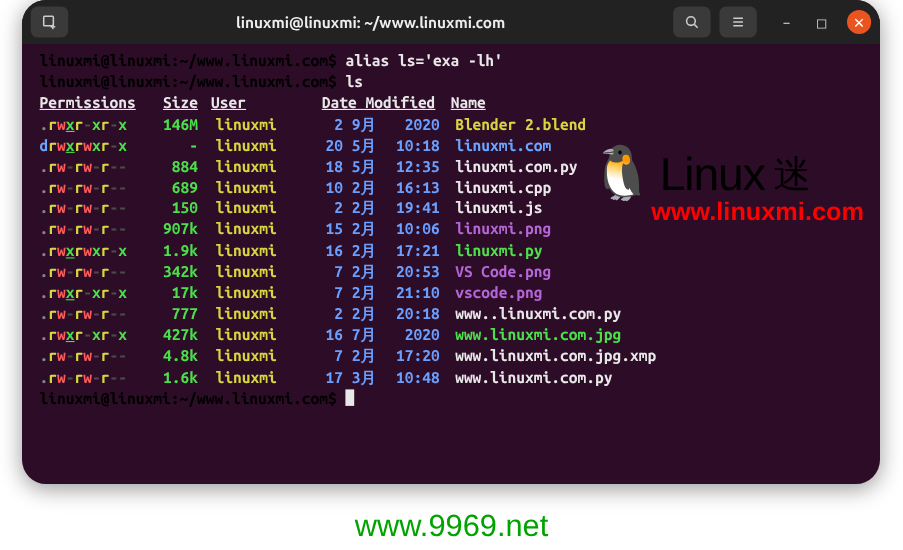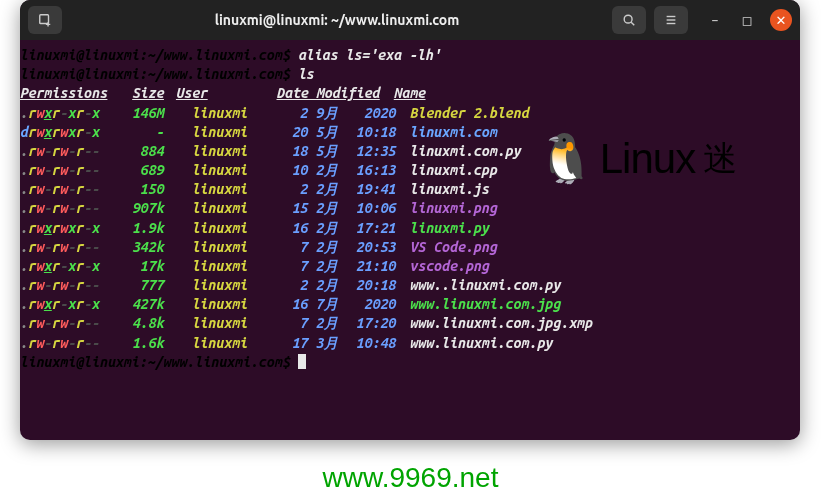--- a/index.html
+++ b/index.html
@@ -11,21 +11,21 @@
       font-size: 14px;
       position: relative;
     }
     .window {
       position: absolute;
       left: 20px;
       top: 0;
       width: 780px;
       height: 440px;
       background: #2d0c27;
-      border-radius: 10px;
+      border-radius: 22px;
       box-shadow: 0 4px 20px rgba(0,0,0,0.4);
       overflow: hidden;
     }
     .titlebar {
       height: 40px;
       background: #222222;
       display: flex;
       align-items: center;
       padding: 0 8px;
       gap: 8px;
@@ -51,33 +51,32 @@
     }
     .win-ctrl { display: flex; gap: 14px; margin-left: 10px; align-items: center; }
     .win-ctrl span { color: #ccc; font-size: 14px; width: 18px; text-align: center; }
     .close-btn {
       width: 22px; height: 22px; border-radius: 50%;
       background: #e95420; color: #fff; display: flex;
       align-items: center; justify-content: center; font-size: 13px;
       font-family: sans-serif;
     }
     .terminal {
-      padding: 6px 0;
+      padding: 6px 16px;
       line-height: 1.35;
       font-size: 14.2px;
       white-space: pre;
       font-weight: bold;
-      font-style: italic;
     }
     .cmd { color: #e8e8e8; }
     .headers span { color: #e8e8e8; text-decoration: underline; }
     .row { display: block; }
     .col-perm { display: inline-block; width: 92px; }
     .col-size { display: inline-block; width: 44px; text-align: right; }
-    .col-user { display: inline-block; width: 68px; margin-left: 20px; }
+    .col-user { display: inline-block; width: 68px; margin-left: 8px; }
     .col-date { display: inline-block; width: 70px; text-align: right; }
     .col-time { display: inline-block; width: 50px; text-align: right; }
     .col-name { margin-left: 6px; }
 
     .hd-perm { display:inline-block; width:92px;}
     .hd-size { display:inline-block; width:44px; text-align:right;}
     .hd-user { display:inline-block; width:68px; margin-left:4px;}
     .hd-date { display:inline-block; width:120px; text-align:right;}
     .hd-name { margin-left:6px;}
 
@@ -142,15 +141,16 @@
 
   <div class="terminal" id="term"><div><span class="user">linuxmi@linuxmi</span><span class="dollar">:</span><span class="path">~/www.linuxmi.com</span><span class="dollar">$</span> <span class="cmd">alias ls='exa -lh'</span></div><div><span class="user">linuxmi@linuxmi</span><span class="dollar">:</span><span class="path">~/www.linuxmi.com</span><span class="dollar">$</span> <span class="cmd">ls</span></div><div class="headers"><span class="hd-perm">Permissions</span> <span class="hd-size">Size</span> <span class="hd-user">User</span>  <span class="hd-date">Date Modified</span> <span class="hd-name">Name</span></div><div class="row"><span class="col-perm"><span style="color:#888888;">.</span><span style="color:#d6d640;">r</span><span style="color:#ff5c5c;">w</span><span style="color:#4be04b;text-decoration:underline;">x</span><span style="color:#d6d640;">r</span><span style="color:#4a4a4a;">-</span><span style="color:#4be04b;">x</span><span style="color:#d6d640;">r</span><span style="color:#4a4a4a;">-</span><span style="color:#4be04b;">x</span></span> <span class="col-size" style="color:#4be04b">146M</span> <span class="col-user" style="color:#d6d640">linuxmi</span> <span class="col-date" style="color:#6a9fff">2 9月</span> <span class="col-time" style="color:#6a9fff">2020</span> <span class="col-name" style="color:#d6d640">Blender 2.blend</span></div><div class="row"><span class="col-perm"><span style="color:#6aa6ff;">d</span><span style="color:#d6d640;">r</span><span style="color:#ff5c5c;">w</span><span style="color:#4be04b;text-decoration:underline;">x</span><span style="color:#d6d640;">r</span><span style="color:#ff5c5c;">w</span><span style="color:#4be04b;">x</span><span style="color:#d6d640;">r</span><span style="color:#4a4a4a;">-</span><span style="color:#4be04b;">x</span></span> <span class="col-size" style="color:#4be04b">-</span> <span class="col-user" style="color:#d6d640">linuxmi</span> <span class="col-date" style="color:#6a9fff">20 5月</span> <span class="col-time" style="color:#6a9fff">10:18</span> <span class="col-name" style="color:#6aa6ff">linuxmi.com</span></div><div class="row"><span class="col-perm"><span style="color:#888888;">.</span><span style="color:#d6d640;">r</span><span style="color:#ff5c5c;">w</span><span style="color:#4a4a4a;">-</span><span style="color:#d6d640;">r</span><span style="color:#ff5c5c;">w</span><span style="color:#4a4a4a;">-</span><span style="color:#d6d640;">r</span><span style="color:#4a4a4a;">-</span><span style="color:#4a4a4a;">-</span></span> <span class="col-size" style="color:#4be04b">884</span> <span class="col-user" style="color:#d6d640">linuxmi</span> <span class="col-date" style="color:#6a9fff">18 5月</span> <span class="col-time" style="color:#6a9fff">12:35</span> <span class="col-name" style="color:#e8e8e8">linuxmi.com.py</span></div><div class="row"><span class="col-perm"><span style="color:#888888;">.</span><span style="color:#d6d640;">r</span><span style="color:#ff5c5c;">w</span><span style="color:#4a4a4a;">-</span><span style="color:#d6d640;">r</span><span style="color:#ff5c5c;">w</span><span style="color:#4a4a4a;">-</span><span style="color:#d6d640;">r</span><span style="color:#4a4a4a;">-</span><span style="color:#4a4a4a;">-</span></span> <span class="col-size" style="color:#4be04b">689</span> <span class="col-user" style="color:#d6d640">linuxmi</span> <span class="col-date" style="color:#6a9fff">10 2月</span> <span class="col-time" style="color:#6a9fff">16:13</span> <span class="col-name" style="color:#e8e8e8">linuxmi.cpp</span></div><div class="row"><span class="col-perm"><span style="color:#888888;">.</span><span style="color:#d6d640;">r</span><span style="color:#ff5c5c;">w</span><span style="color:#4a4a4a;">-</span><span style="color:#d6d640;">r</span><span style="color:#ff5c5c;">w</span><span style="color:#4a4a4a;">-</span><span style="color:#d6d640;">r</span><span style="color:#4a4a4a;">-</span><span style="color:#4a4a4a;">-</span></span> <span class="col-size" style="color:#4be04b">150</span> <span class="col-user" style="color:#d6d640">linuxmi</span> <span class="col-date" style="color:#6a9fff">2 2月</span> <span class="col-time" style="color:#6a9fff">19:41</span> <span class="col-name" style="color:#e8e8e8">linuxmi.js</span></div><div class="row"><span class="col-perm"><span style="color:#888888;">.</span><span style="color:#d6d640;">r</span><span style="color:#ff5c5c;">w</span><span style="color:#4a4a4a;">-</span><span style="color:#d6d640;">r</span><span style="color:#ff5c5c;">w</span><span style="color:#4a4a4a;">-</span><span style="color:#d6d640;">r</span><span style="color:#4a4a4a;">-</span><span style="color:#4a4a4a;">-</span></span> <span class="col-size" style="color:#4be04b">907k</span> <span class="col-user" style="color:#d6d640">linuxmi</span> <span class="col-date" style="color:#6a9fff">15 2月</span> <span class="col-time" style="color:#6a9fff">10:06</span> <span class="col-name" style="color:#b466d6">linuxmi.png</span></div><div class="row"><span class="col-perm"><span style="color:#888888;">.</span><span style="color:#d6d640;">r</span><span style="color:#ff5c5c;">w</span><span style="color:#4be04b;text-decoration:underline;">x</span><span style="color:#d6d640;">r</span><span style="color:#ff5c5c;">w</span><span style="color:#4be04b;">x</span><span style="color:#d6d640;">r</span><span style="color:#4a4a4a;">-</span><span style="color:#4be04b;">x</span></span> <span class="col-size" style="color:#4be04b">1.9k</span> <span class="col-user" style="color:#d6d640">linuxmi</span> <span class="col-date" style="color:#6a9fff">16 2月</span> <span class="col-time" style="color:#6a9fff">17:21</span> <span class="col-name" style="color:#4be04b">linuxmi.py</span></div><div class="row"><span class="col-perm"><span style="color:#888888;">.</span><span style="color:#d6d640;">r</span><span style="color:#ff5c5c;">w</span><span style="color:#4a4a4a;">-</span><span style="color:#d6d640;">r</span><span style="color:#ff5c5c;">w</span><span style="color:#4a4a4a;">-</span><span style="color:#d6d640;">r</span><span style="color:#4a4a4a;">-</span><span style="color:#4a4a4a;">-</span></span> <span class="col-size" style="color:#4be04b">342k</span> <span class="col-user" style="color:#d6d640">linuxmi</span> <span class="col-date" style="color:#6a9fff">7 2月</span> <span class="col-time" style="color:#6a9fff">20:53</span> <span class="col-name" style="color:#b466d6">VS Code.png</span></div><div class="row"><span class="col-perm"><span style="color:#888888;">.</span><span style="color:#d6d640;">r</span><span style="color:#ff5c5c;">w</span><span style="color:#4be04b;text-decoration:underline;">x</span><span style="color:#d6d640;">r</span><span style="color:#4a4a4a;">-</span><span style="color:#4be04b;">x</span><span style="color:#d6d640;">r</span><span style="color:#4a4a4a;">-</span><span style="color:#4be04b;">x</span></span> <span class="col-size" style="color:#4be04b">17k</span> <span class="col-user" style="color:#d6d640">linuxmi</span> <span class="col-date" style="color:#6a9fff">7 2月</span> <span class="col-time" style="color:#6a9fff">21:10</span> <span class="col-name" style="color:#b466d6">vscode.png</span></div><div class="row"><span class="col-perm"><span style="color:#888888;">.</span><span style="color:#d6d640;">r</span><span style="color:#ff5c5c;">w</span><span style="color:#4a4a4a;">-</span><span style="color:#d6d640;">r</span><span style="color:#ff5c5c;">w</span><span style="color:#4a4a4a;">-</span><span style="color:#d6d640;">r</span><span style="color:#4a4a4a;">-</span><span style="color:#4a4a4a;">-</span></span> <span class="col-size" style="color:#4be04b">777</span> <span class="col-user" style="color:#d6d640">linuxmi</span> <span class="col-date" style="color:#6a9fff">2 2月</span> <span class="col-time" style="color:#6a9fff">20:18</span> <span class="col-name" style="color:#e8e8e8">www..linuxmi.com.py</span></div><div class="row"><span class="col-perm"><span style="color:#888888;">.</span><span style="color:#d6d640;">r</span><span style="color:#ff5c5c;">w</span><span style="color:#4be04b;text-decoration:underline;">x</span><span style="color:#d6d640;">r</span><span style="color:#4a4a4a;">-</span><span style="color:#4be04b;">x</span><span style="color:#d6d640;">r</span><span style="color:#4a4a4a;">-</span><span style="color:#4be04b;">x</span></span> <span class="col-size" style="color:#4be04b">427k</span> <span class="col-user" style="color:#d6d640">linuxmi</span> <span class="col-date" style="color:#6a9fff">16 7月</span> <span class="col-time" style="color:#6a9fff">2020</span> <span class="col-name" style="color:#4be04b">www.linuxmi.com.jpg</span></div><div class="row"><span class="col-perm"><span style="color:#888888;">.</span><span style="color:#d6d640;">r</span><span style="color:#ff5c5c;">w</span><span style="color:#4a4a4a;">-</span><span style="color:#d6d640;">r</span><span style="color:#ff5c5c;">w</span><span style="color:#4a4a4a;">-</span><span style="color:#d6d640;">r</span><span style="color:#4a4a4a;">-</span><span style="color:#4a4a4a;">-</span></span> <span class="col-size" style="color:#4be04b">4.8k</span> <span class="col-user" style="color:#d6d640">linuxmi</span> <span class="col-date" style="color:#6a9fff">7 2月</span> <span class="col-time" style="color:#6a9fff">17:20</span> <span class="col-name" style="color:#e8e8e8">www.linuxmi.com.jpg.xmp</span></div><div class="row"><span class="col-perm"><span style="color:#888888;">.</span><span style="color:#d6d640;">r</span><span style="color:#ff5c5c;">w</span><span style="color:#4a4a4a;">-</span><span style="color:#d6d640;">r</span><span style="color:#ff5c5c;">w</span><span style="color:#4a4a4a;">-</span><span style="color:#d6d640;">r</span><span style="color:#4a4a4a;">-</span><span style="color:#4a4a4a;">-</span></span> <span class="col-size" style="color:#4be04b">1.6k</span> <span class="col-user" style="color:#d6d640">linuxmi</span> <span class="col-date" style="color:#6a9fff">17 3月</span> <span class="col-time" style="color:#6a9fff">10:48</span> <span class="col-name" style="color:#e8e8e8">www.linuxmi.com.py</span></div><div><span class="user">linuxmi@linuxmi</span><span class="dollar">:</span><span class="path">~/www.linuxmi.com</span><span class="dollar">$</span> <span class="cursor"></span></div></div>
 </div>
 
 <div class="watermark">
   <div class="logo-row">
     <span class="tux">🐧</span>
     <span class="linux-text">Linux</span>
     <span class="cn">迷</span>
   </div>
+  <div class="url">www.linuxmi.com</div>
 </div>
 
 <div class="footer">www.9969.net</div>
 
 </body></html>

